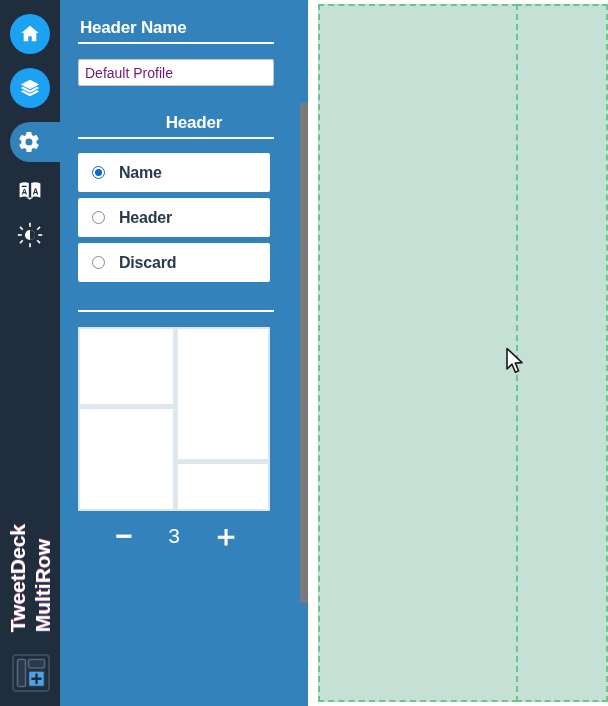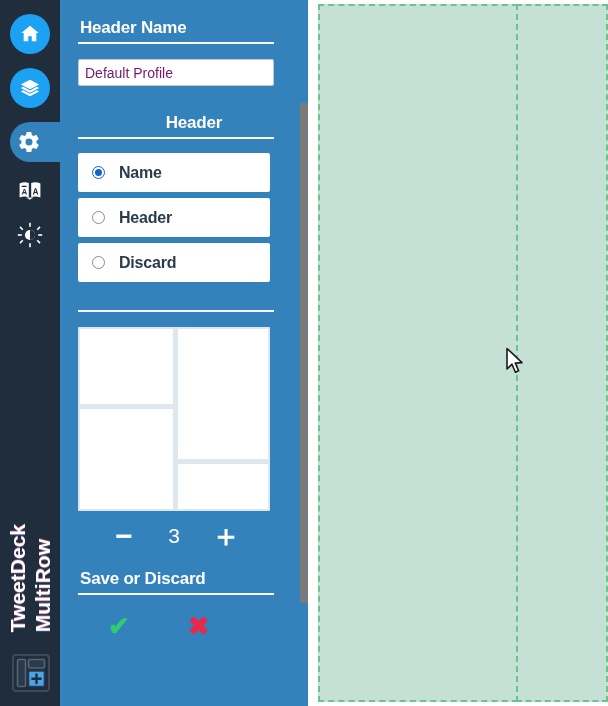--- a/index.html
+++ b/index.html
@@ -414,28 +414,20 @@
           <div class="gap-cell" style="left:100px;top:137px;width:90px;height:45px;"></div>
         </div>
 
         <div id="gap-stepper">
           <span class="stepper-btn">−</span>
           <span id="gap-value">3</span>
           <span class="stepper-btn">＋</span>
         </div>
       </div>
 
-      <div class="section" id="sec-save">
-        <div class="section-title">Save or Discard</div>
-        <hr class="section-rule">
-        <div id="save-actions">
-          <span class="action-glyph" id="save-check">✔</span>
-          <span class="action-glyph" id="discard-x">✖</span>
-        </div>
-      </div>
     </div>
 
     <div id="panel-scrollbar-track">
       <div id="panel-scrollbar-thumb" style="top: 103px; height: 500px;"></div>
     </div>
   </div>
 
   <div id="workspace">
     <div class="drop-region" id="drop-region-left"></div>
     <div class="drop-region" id="drop-region-right"></div>

